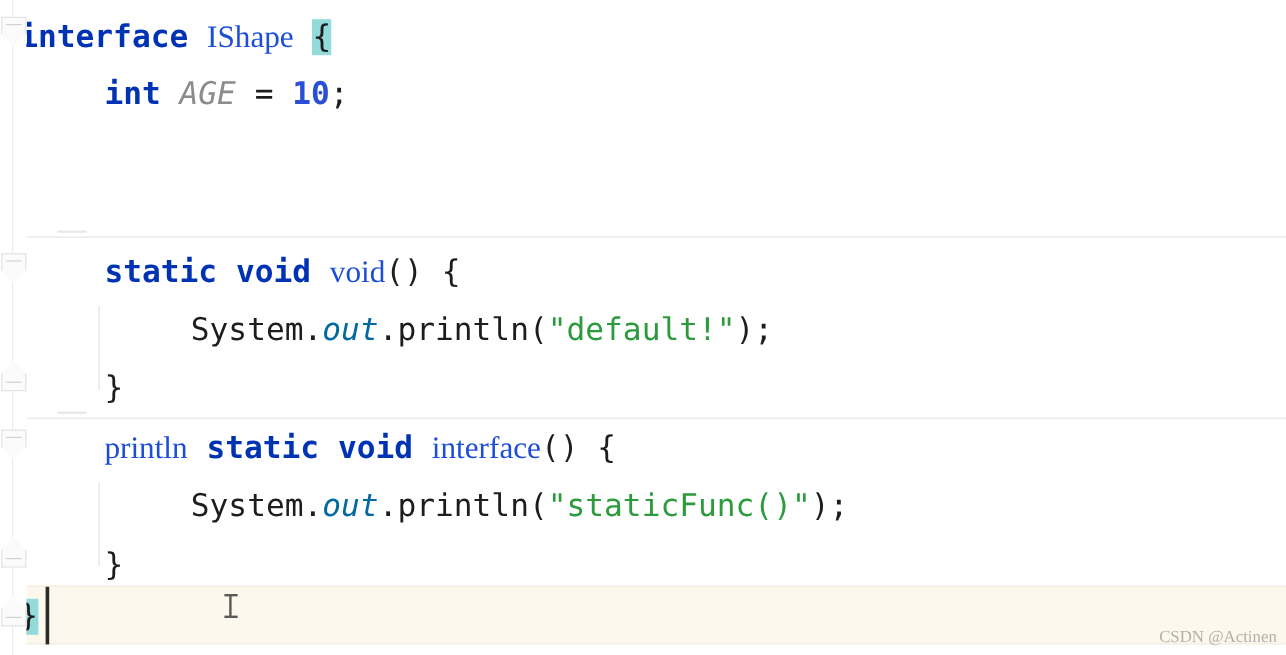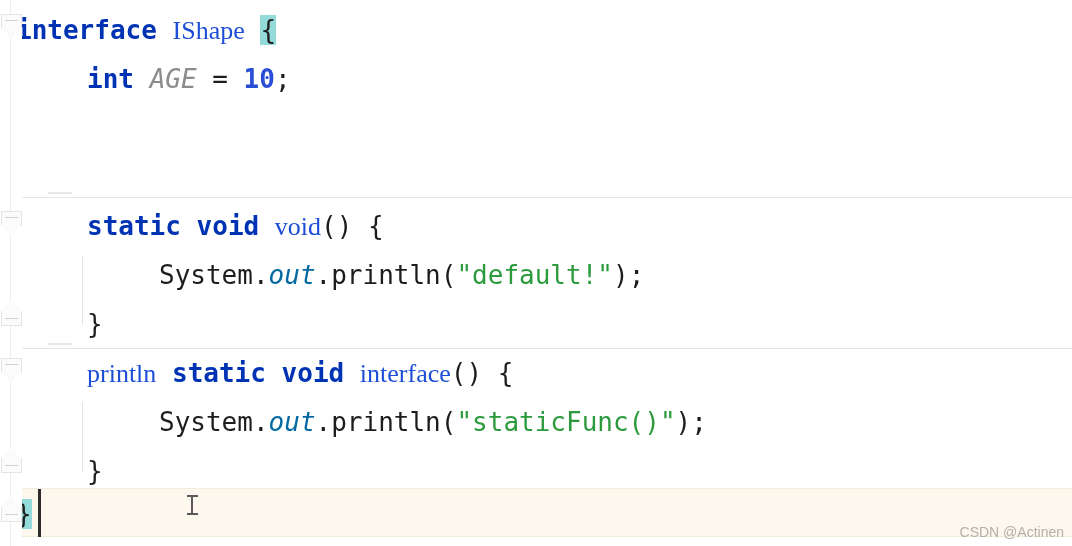--- a/index.html
+++ b/index.html
@@ -183,21 +183,21 @@
     background: #5a5a5a;
   }
   .mouse-ibeam .top { top: 1px; }
   .mouse-ibeam .bot { top: 19px; }
 
   
   .watermark {
     position: absolute;
     right: 8px;
     bottom: 6px;
-    font-family: Liberation Sans, sans-serif;
+    font-family: Liberation Serif, serif;
     font-size: 14px;
     color: #b4b0a7;
     z-index: 7;
     white-space: pre;
   }
 </style>
 </head>
 <body>
 
 <div class="editor">

